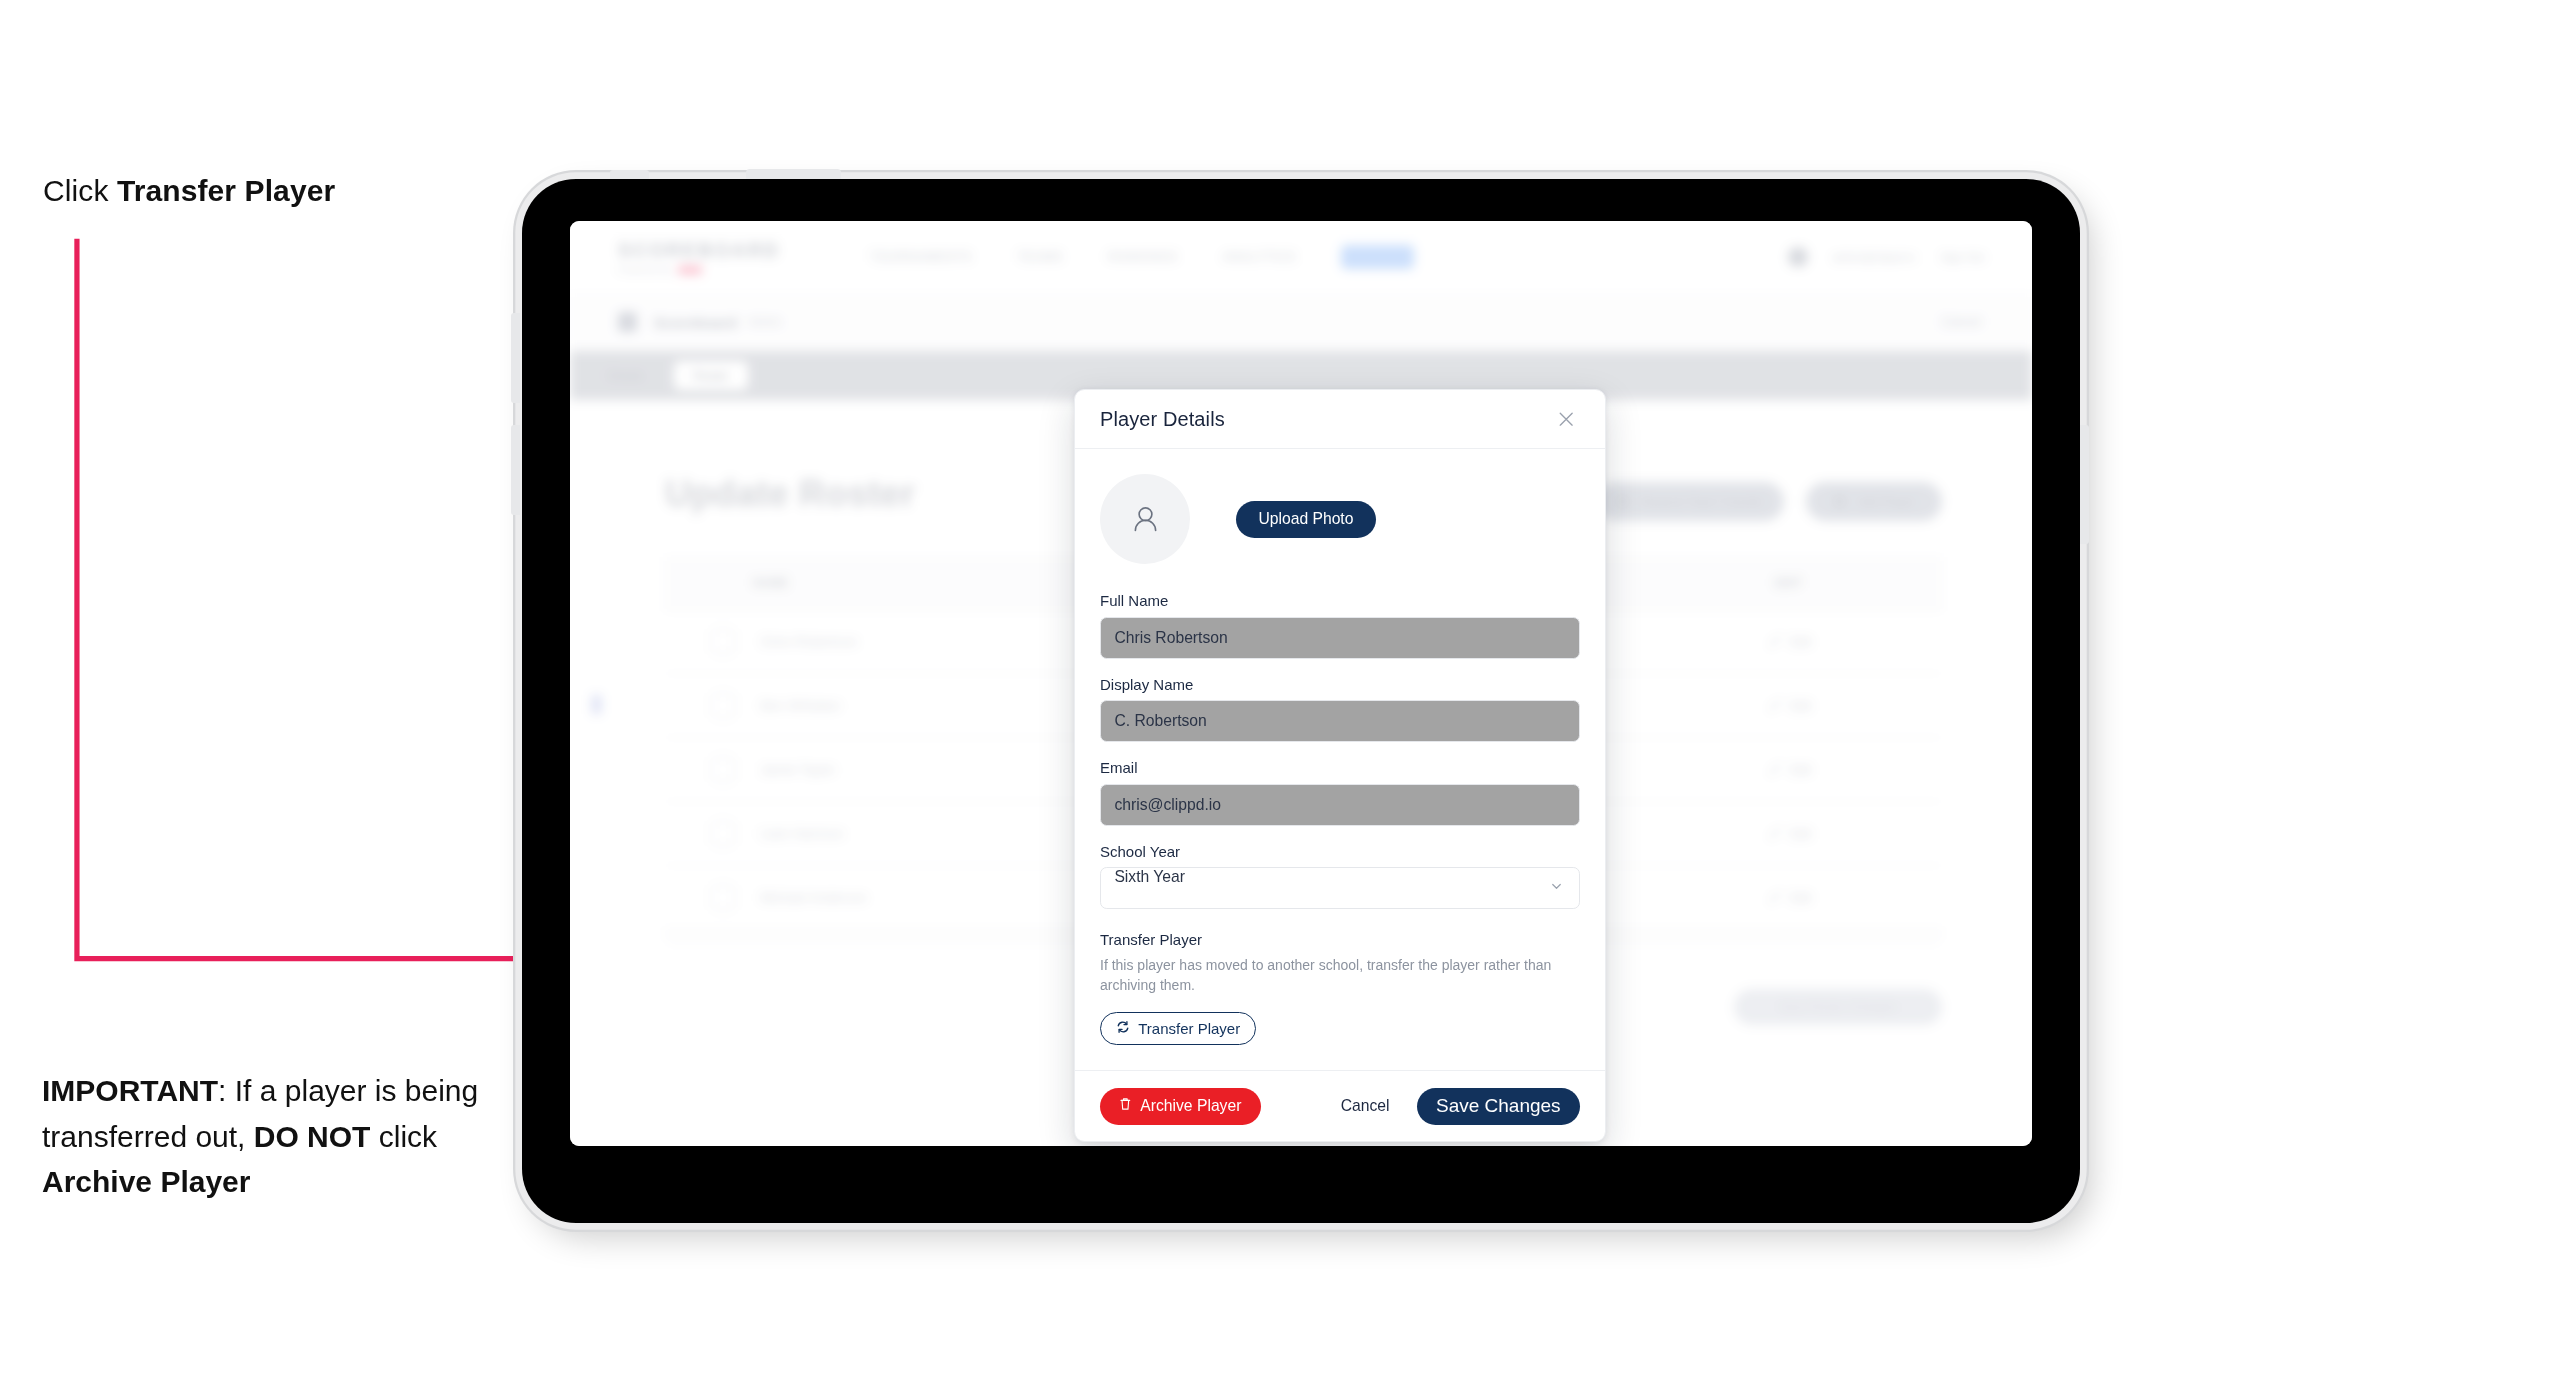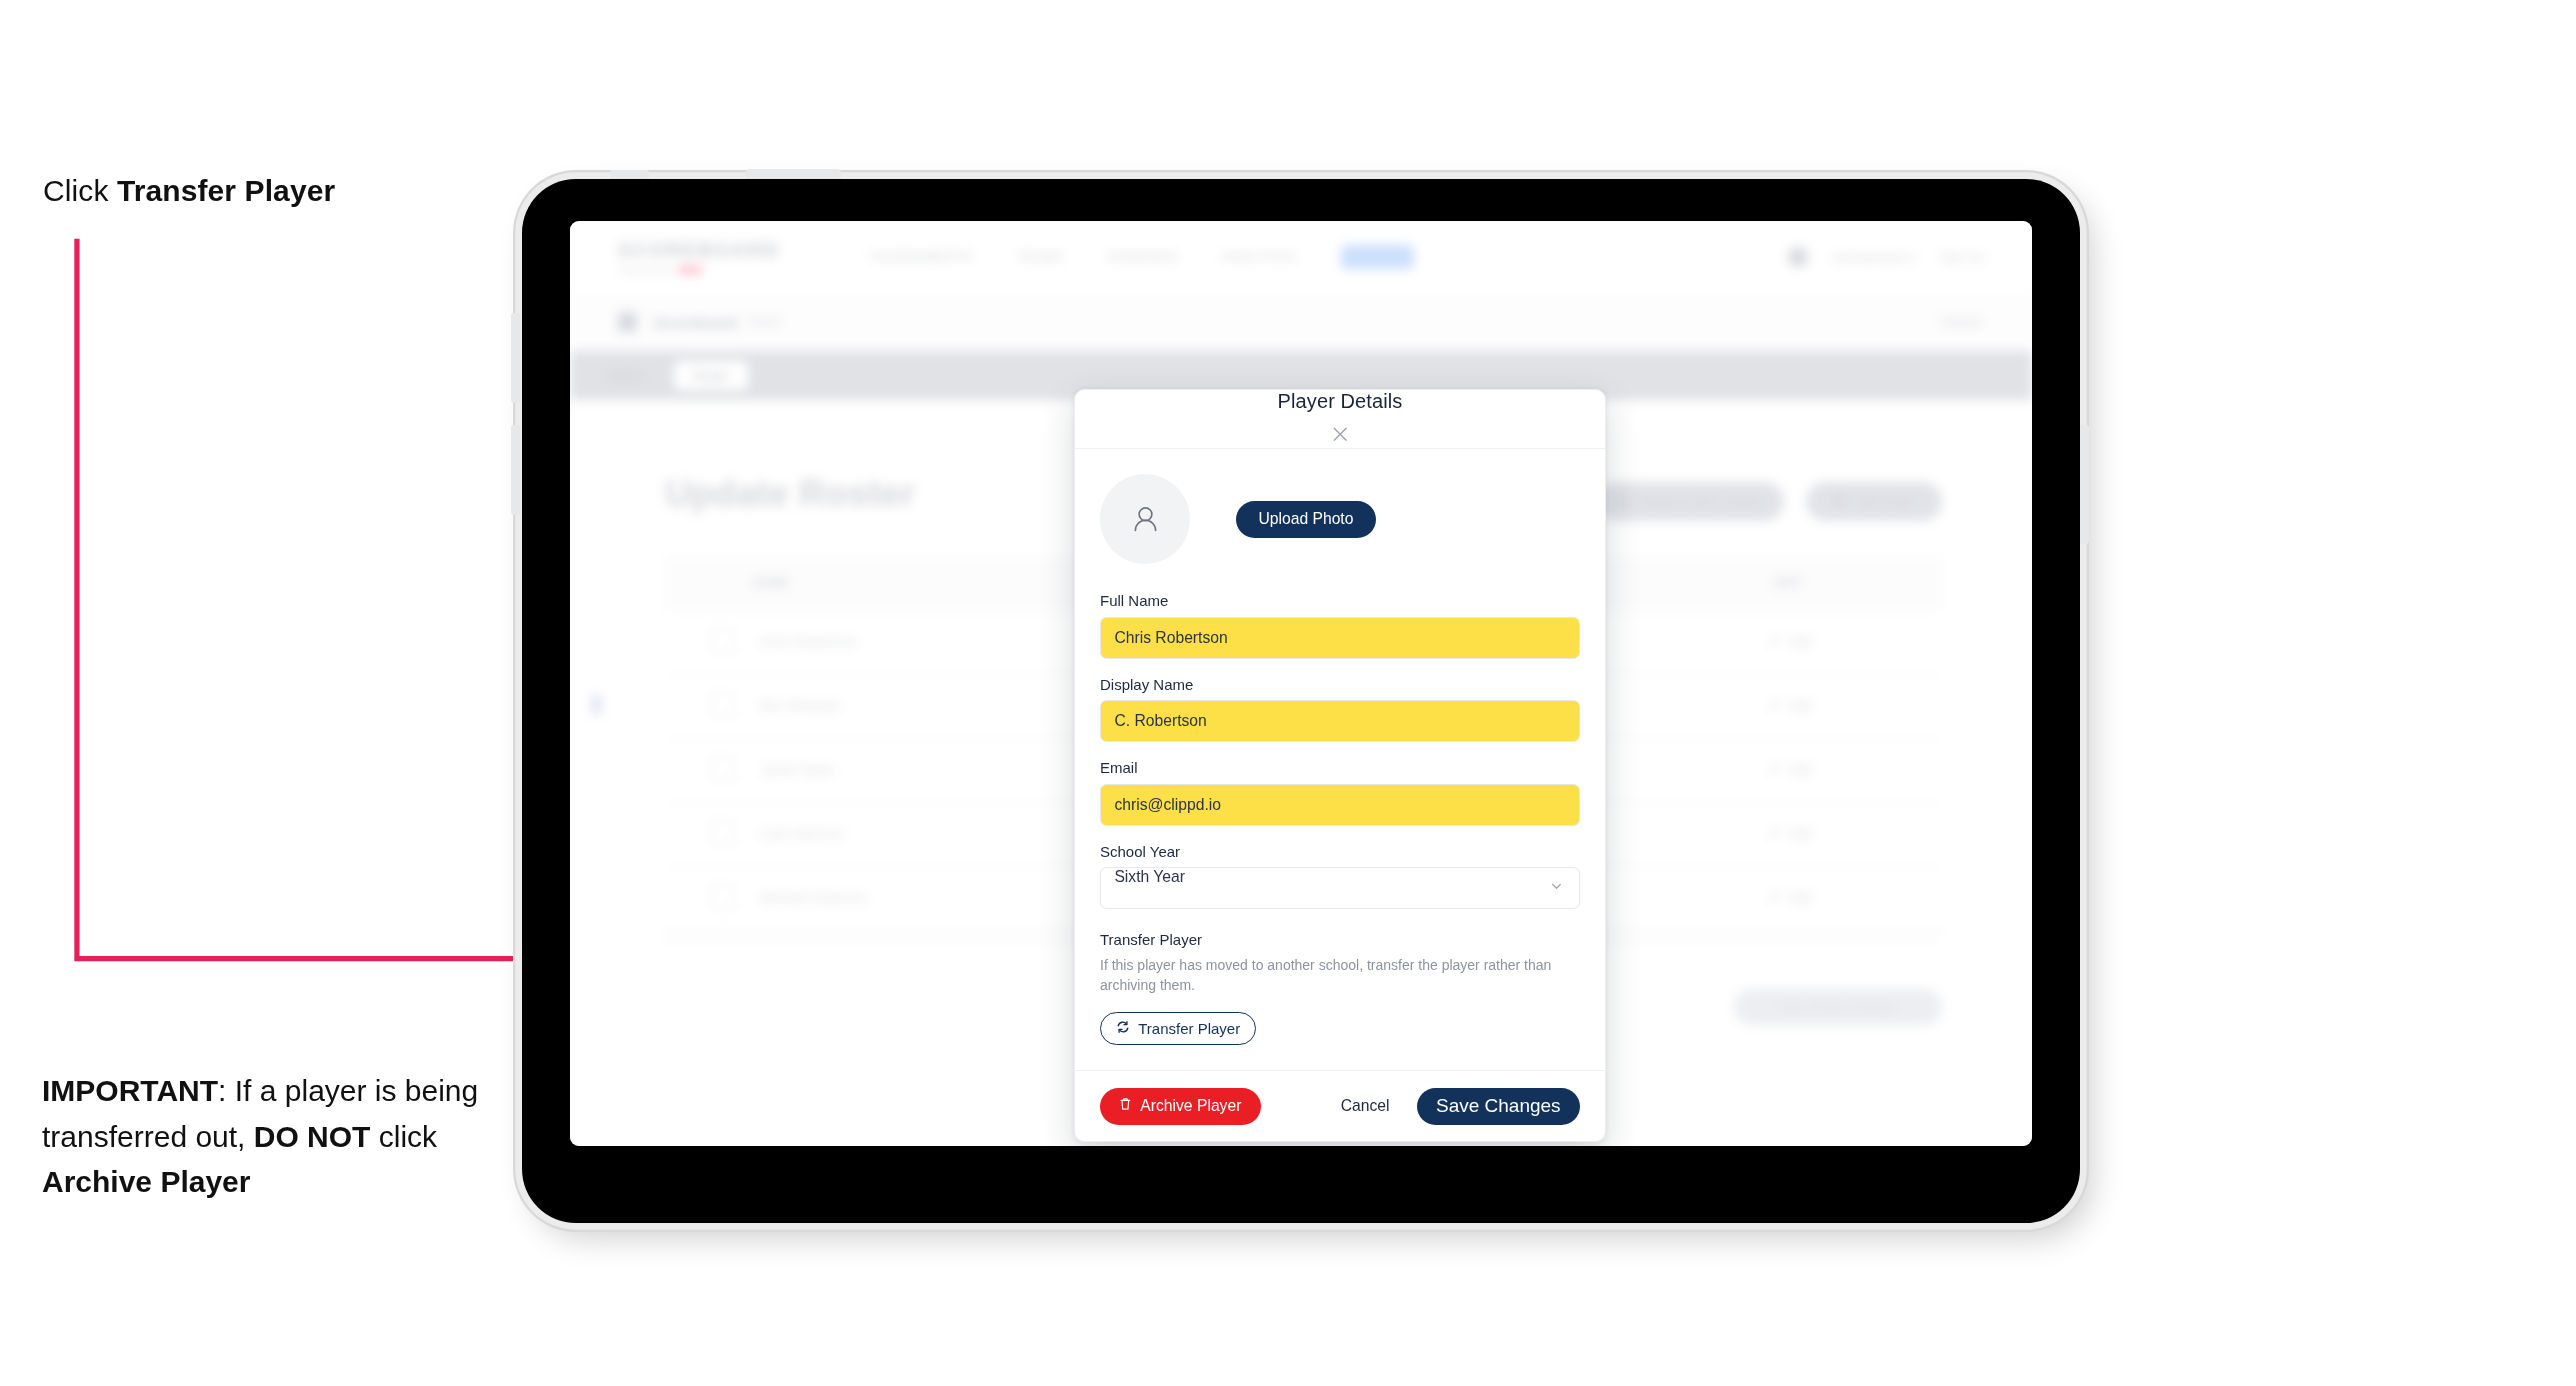--- a/index.html
+++ b/index.html
@@ -141,21 +141,21 @@
   .modal-scrim{position:absolute;inset:0;background:rgba(255,255,255,0.28);}
   .modal{
     position:absolute;left:504px;top:168px;width:530px;
     background:#ffffff;border-radius:10.4px;
     border:0.7px solid #eceef1;
     box-shadow:0 13.4px 37px rgba(20,28,45,.16), 0 1.5px 6px rgba(20,28,45,.08);
     overflow:hidden;
   }
   .modal-head{
     height:58px;display:flex;align-items:center;justify-content:space-between;
-    padding:0 25px;border-bottom:0.7px solid #edeff2;flex-direction:column;
+    padding:0 25px;border-bottom:0.7px solid #edeff2;
   }
   .modal-title{font-size:20px;color:#19243c;letter-spacing:0.1px;}
   .close-x{
     width:27px;height:27px;display:flex;align-items:center;justify-content:center;
     color:#9aa1ad;cursor:pointer;
   }
   .modal-body{padding:25px 25px 6px 25px;}
 
   .photo-row{display:flex;align-items:center;gap:46px;margin-bottom:28px;}
   .avatar-lg{
@@ -165,21 +165,21 @@
   .upload-btn{
     background:#12325c;color:#ffffff;border:none;border-radius:19.4px;
     height:37px;padding:0 22.4px;font-size:15.7px;cursor:pointer;
     font-family:"Liberation Sans", sans-serif;
   }
 
   .field{margin-bottom:17px;}
   .flabel{font-size:15px;color:#1c2942;margin-bottom:7.5px;display:block;}
   .finput{
     width:100%;box-sizing:border-box;height:42px;
-    border:0.7px solid #e5e7eb;border-radius:6.7px;background:#fde047;
+    border:0.7px solid #e5e7eb;border-radius:6.7px;background:#a3a3a3;
     padding:0 13.4px;font-size:15.7px;color:#2b3447;
     font-family:"Liberation Sans", sans-serif;outline:none;
   }
   .fselect{
     position:relative;width:100%;box-sizing:border-box;height:42px;
     border:0.7px solid #e5e7eb;border-radius:6.7px;background:#ffffff;
     padding:0 13.4px;font-size:15.7px;color:#2b3447;
     display:flex;cursor:pointer;
   }
   .chev{position:absolute;right:15px;top:50%;transform:translateY(-50%);color:#9aa2ae;}

